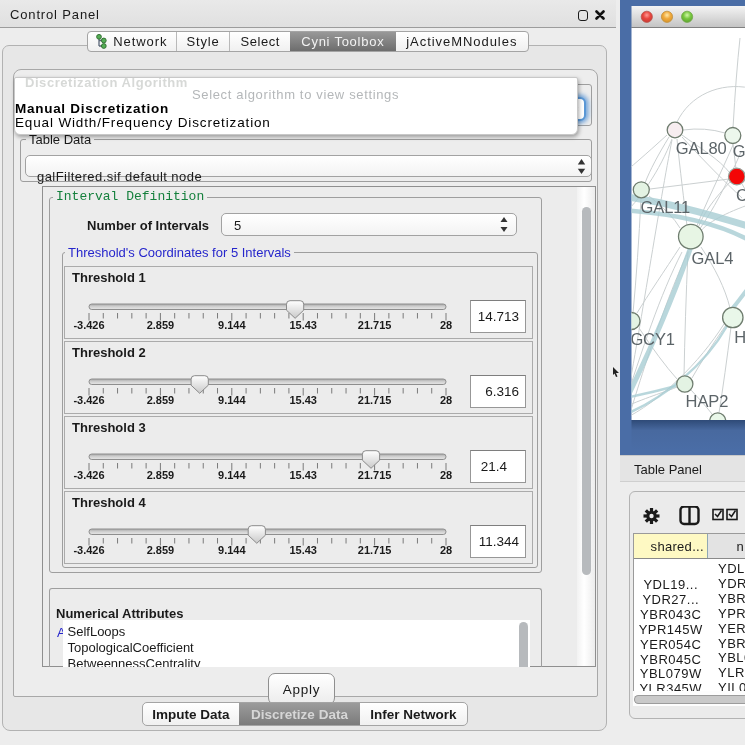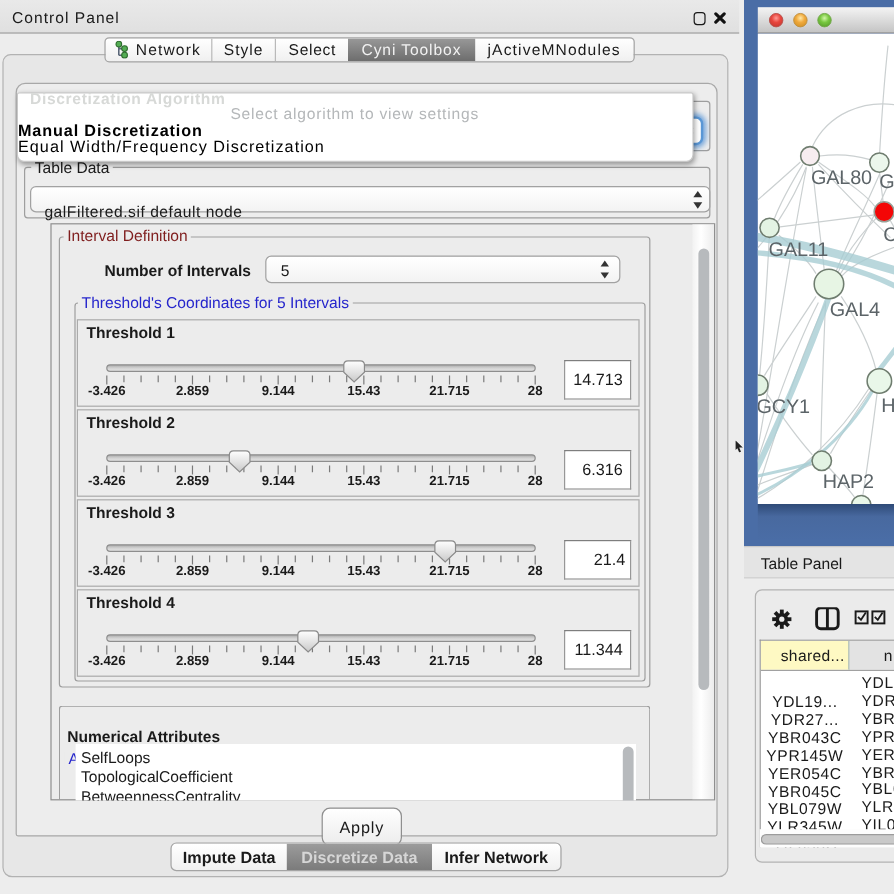--- a/index.html
+++ b/index.html
@@ -57,21 +57,21 @@
   <path d="M5 1 L8.5 6 L1.5 6 Z" fill="#333"></path>
   <path d="M5 15 L8.5 10 L1.5 10 Z" fill="#333"></path>
 </svg>
 
 <div class="abs" style="left:42px;top:186px;width:554px;height:481px;border:1px solid #8f8f8f;background:#ececec;"></div>
 
 <div class="abs" style="left:577px;top:187px;width:18px;height:479px;background:linear-gradient(to right,#f2f2f2,#ffffff 40%,#ececec);"></div>
 <div class="abs" style="left:582px;top:207px;width:9px;height:368px;background:#b7babd;border-radius:4.5px;"></div>
 
 <div class="gbox" style="left:49px;top:197px;width:493px;height:376px;"></div>
-<div class="gtitle" style="left:53px;top:190px;color:#7f1d1d;background:#ececec;">Interval Definition</div>
+<div class="gtitle" style="left:53px;top:190px;color:#15803d;background:#ececec;font-family:Liberation Mono, monospace;">Interval Definition</div>
 
 <div class="abs" style="left:87px;top:218px;font-size:13px;font-weight:bold;">Number of Intervals</div>
 <div class="abs" style="left:221px;top:213px;width:296px;height:23px;background:linear-gradient(#ffffff,#f3f3f3);border:1px solid #a2a2a2;border-radius:5px;"></div>
 <div class="abs" style="left:234px;top:218px;font-size:13px;">5</div>
 <svg class="abs" style="left:499px;top:216px;" width="10" height="17" viewBox="0 0 10 17">
   <path d="M5 1 L8.5 6 L1.5 6 Z" fill="#333"></path>
   <path d="M5 16 L8.5 11 L1.5 11 Z" fill="#333"></path>
 </svg>
 
 <div class="gbox" style="left:62px;top:252px;width:476px;height:316px;"></div>
@@ -213,21 +213,21 @@
     <line x1="368.72" y1="21" x2="368.72" y2="26.5" stroke="#7a7a7a" stroke-width="1"></line>
     <line x1="383.00" y1="21" x2="383.00" y2="28.5" stroke="#7a7a7a" stroke-width="1"></line>
   <text x="26.00" y="37" text-anchor="middle" font-size="11" font-weight="bold" fill="#1a1a1a">-3.426</text>
     <text x="97.40" y="37" text-anchor="middle" font-size="11" font-weight="bold" fill="#1a1a1a">2.859</text>
     <text x="168.80" y="37" text-anchor="middle" font-size="11" font-weight="bold" fill="#1a1a1a">9.144</text>
     <text x="240.20" y="37" text-anchor="middle" font-size="11" font-weight="bold" fill="#1a1a1a">15.43</text>
     <text x="311.60" y="37" text-anchor="middle" font-size="11" font-weight="bold" fill="#1a1a1a">21.715</text>
     <text x="383.00" y="37" text-anchor="middle" font-size="11" font-weight="bold" fill="#1a1a1a">28</text>
   <path d="M299.40 18.2 L299.40 12.2 Q299.40 8.7 302.90 8.7 L313.10 8.7 Q316.60 8.7 316.60 12.2 L316.60 18.2 L308.00 26.3 Z" fill="url(#thg3)" stroke="#8a8a8a" stroke-width="1"></path>
 </svg>
-<div class="abs" style="left:470px;top:450px;width:56px;height:33px;background:#fff;border:1px solid #979797;border-top-color:#7e7e7e;font-size:13.5px;text-align:right;line-height:31px;padding-right:4px;">21.4</div>
+<div class="abs" style="left:470px;top:450px;width:56px;height:33px;background:#fff;border:1px solid #979797;border-top-color:#7e7e7e;font-size:13.5px;text-align:right;line-height:31px;padding-right:18px;">21.4</div>
 <div class="abs" style="left:64px;top:491px;width:469px;height:73px;border:1px solid #ababab;"></div>
 <div class="abs" style="left:72px;top:495px;font-size:13px;font-weight:bold;">Threshold 4</div>
 <svg class="abs" style="left:63px;top:517px;" width="405" height="45" viewBox="0 0 405 45">
   <defs>
       <linearGradient id="thg4" x1="0" y1="0" x2="0" y2="1">
         <stop offset="0" stop-color="#ffffff"></stop>
         <stop offset="1" stop-color="#c9c9c9"></stop>
       </linearGradient>
     </defs>
   <rect x="26" y="12" width="357" height="5.5" rx="2.75" fill="url(#trk)" stroke="#8e8e8e" stroke-width="1"></rect>

